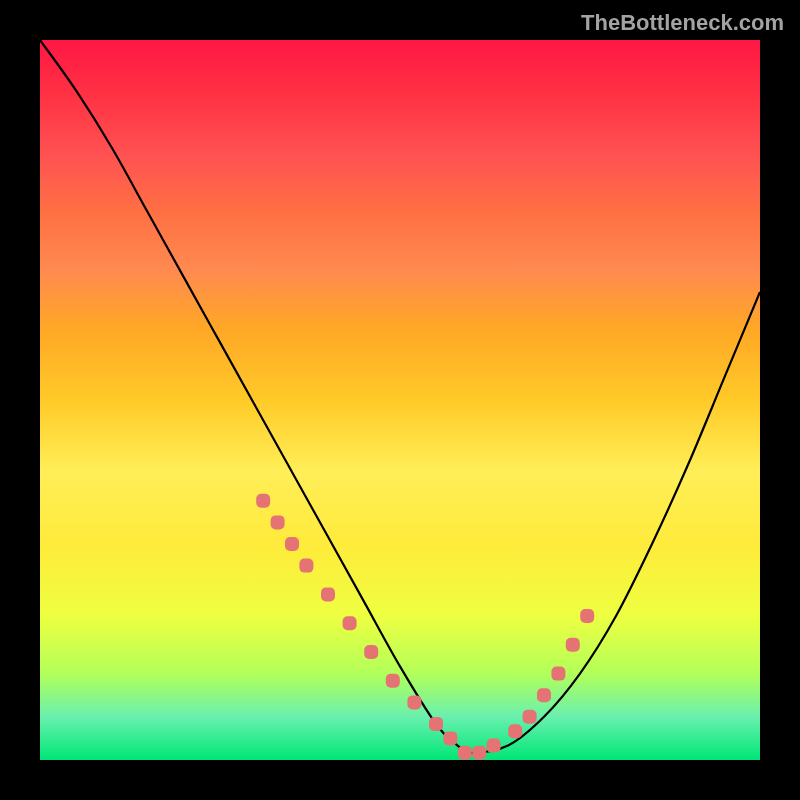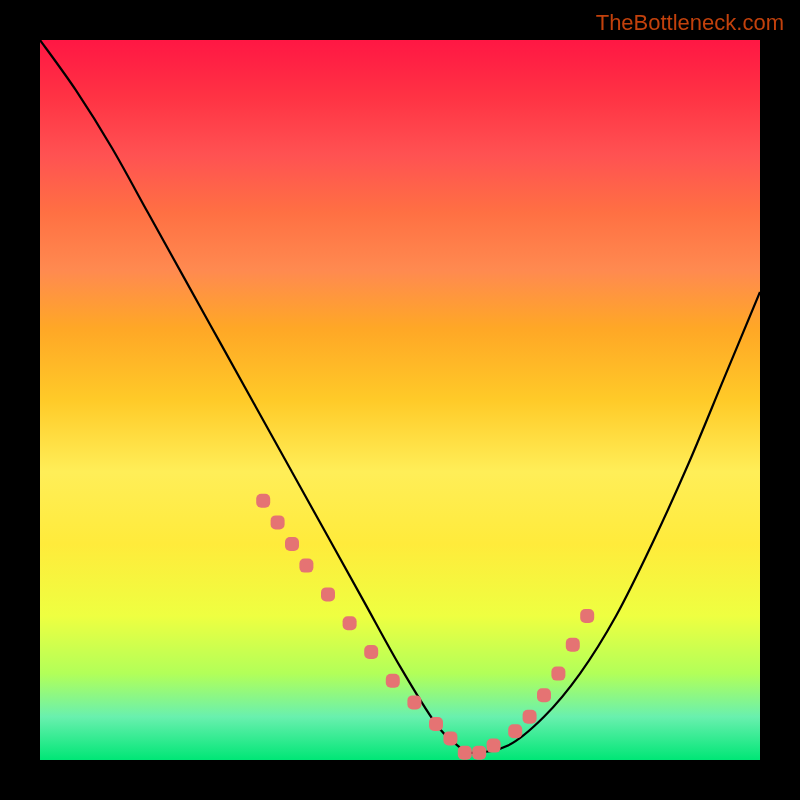--- a/index.html
+++ b/index.html
@@ -36,23 +36,23 @@
       #eeff41 80%,
       #b2ff59 88%,
       #69f0ae 94%,
       #00e676 100%
     );
   }
   .watermark {
     position: absolute;
     top: 10px;
     right: 16px;
-    color: #c2410c;
+    color: #a3a3a3;
     font-size: 22px;
-    font-weight: normal;
+    font-weight: bold;
     font-family: Arial, sans-serif;
     z-index: 10;
   }
   svg.curve {
     position: absolute;
     left: 0;
     top: 0;
     width: 720px;
     height: 720px;
     pointer-events: none;

